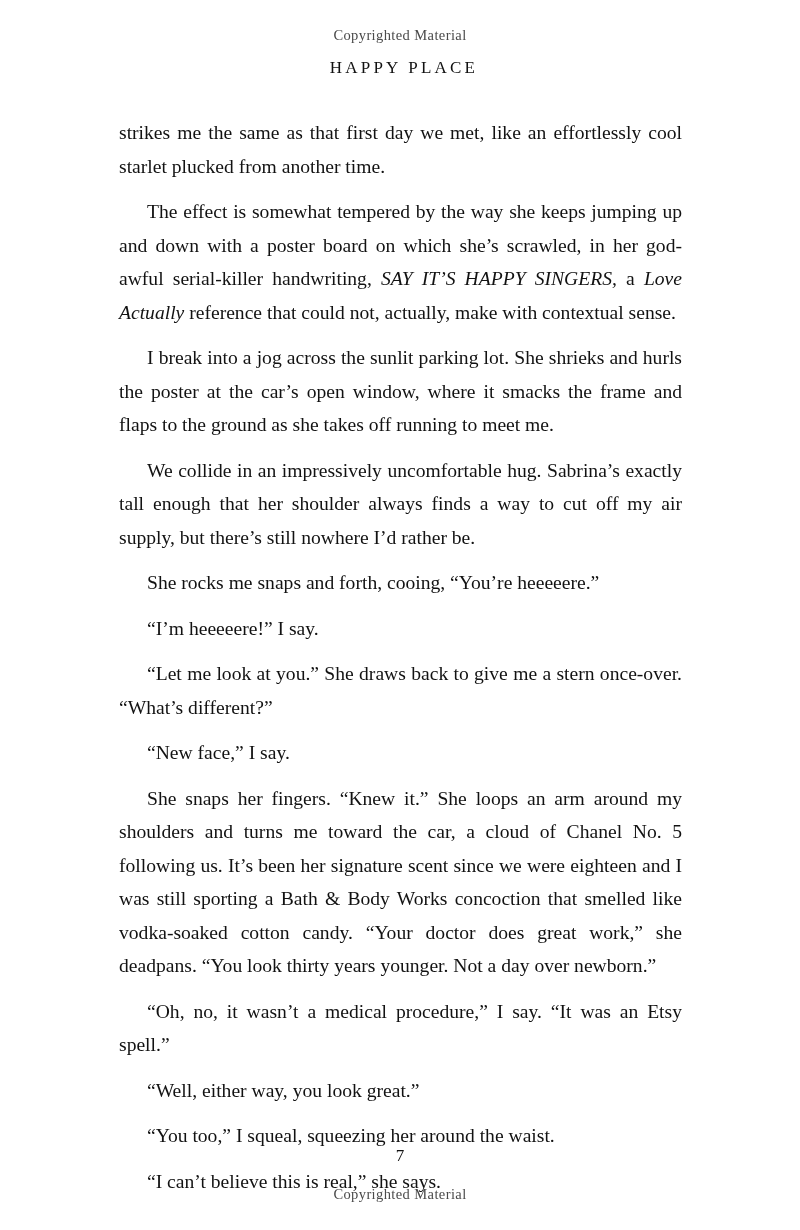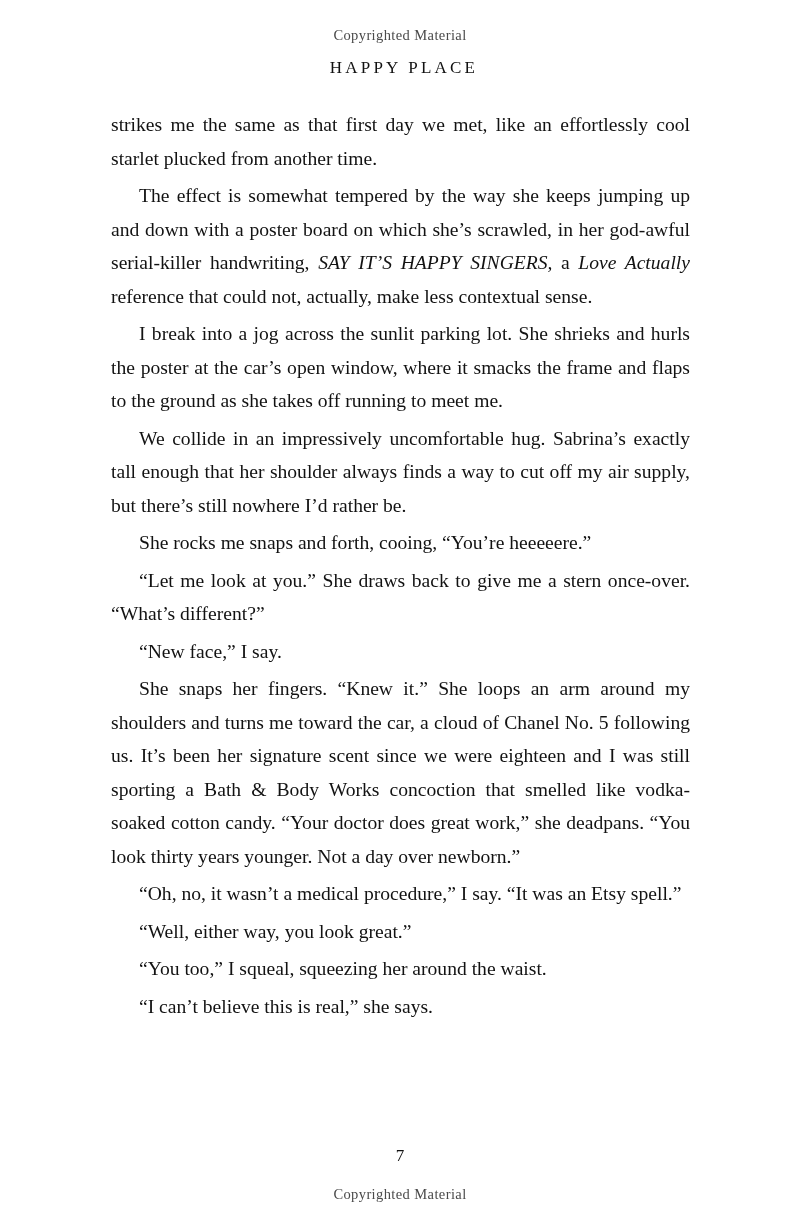--- a/index.html
+++ b/index.html
@@ -51,21 +51,21 @@
     top: 104px;
     left: 107px;
     width: 587px;
     font-size: 19.6px;
     line-height: 33.5px;
     text-align: justify;
     text-justify: inter-word;
     color: #121212;
   }
   .body-text p {
-    margin: 4px;
+    margin: 12px;
     text-indent: 28px;
   }
   .body-text p.no-indent {
     text-indent: 0;
   }
   .body-text p.last-line-left {
     text-align-last: left;
   }
   em { font-style: italic; }
 
@@ -83,24 +83,25 @@
 <body>
 
 <div class="page">
 
   <div class="watermark watermark-top">Copyrighted Material</div>
 
   <div class="running-head">HAPPY PLACE</div>
 
   <div class="body-text">
       <p class="no-indent last-line-left">strikes me the same as that first day we met, like an effortlessly cool starlet plucked from another time.</p>
-      <p><span>The effect is somewhat tempered by the way she keeps jumping up and down with a poster board on which she’s scrawled, in her god-awful serial-killer handwriting, </span><em>SAY IT’S HAPPY SINGERS,</em><span> a </span><em>Love Actually</em><span> reference that could not, actually, make less contextual sense.</span></p>
+      <p><span>The effect is somewhat tempered by the way she keeps jumping up and down with a poster board on which she’s scrawled, in her god-awful serial-killer handwriting, </span><em>SAY IT’S HAPPY SINGERS,</em><span> a </span><em>Love Actually</em><span> reference that could not, actually, make with contextual sense.</span></p>
       <p class="last-line-left">I break into a jog across the sunlit parking lot. She shrieks and hurls the poster at the car’s open window, where it smacks the frame and flaps to the ground as she takes off running to meet me.</p>
       <p class="last-line-left">We collide in an impressively uncomfortable hug. Sabrina’s exactly tall enough that her shoulder always finds a way to cut off my air supply, but there’s still nowhere I’d rather be.</p>
       <p class="last-line-left">She rocks me snaps and forth, cooing, “You’re heeeeere.”</p>
+      <p class="last-line-left">“I’m heeeeere!” I say.</p>
       <p class="last-line-left">“Let me look at you.” She draws back to give me a stern once-over. “What’s different?”</p>
       <p class="last-line-left">“New face,” I say.</p>
       <p>She snaps her fingers. “Knew it.” She loops an arm around my shoulders and turns me toward the car, a cloud of Chanel No. 5 following us. It’s been her signature scent since we were eighteen and I was still sporting a Bath &amp; Body Works concoction that smelled like vodka-soaked cotton candy. “Your doctor does great work,” she deadpans. “You look thirty years younger. Not a day over newborn.”</p>
       <p class="last-line-left">“Oh, no, it wasn’t a medical procedure,” I say. “It was an Etsy spell.”</p>
       <p class="last-line-left">“Well, either way, you look great.”</p>
       <p class="last-line-left">“You too,” I squeal, squeezing her around the waist.</p>
       <p class="last-line-left">“I can’t believe this is real,” she says.</p>
     </div>
 
   <div class="folio">7</div>

